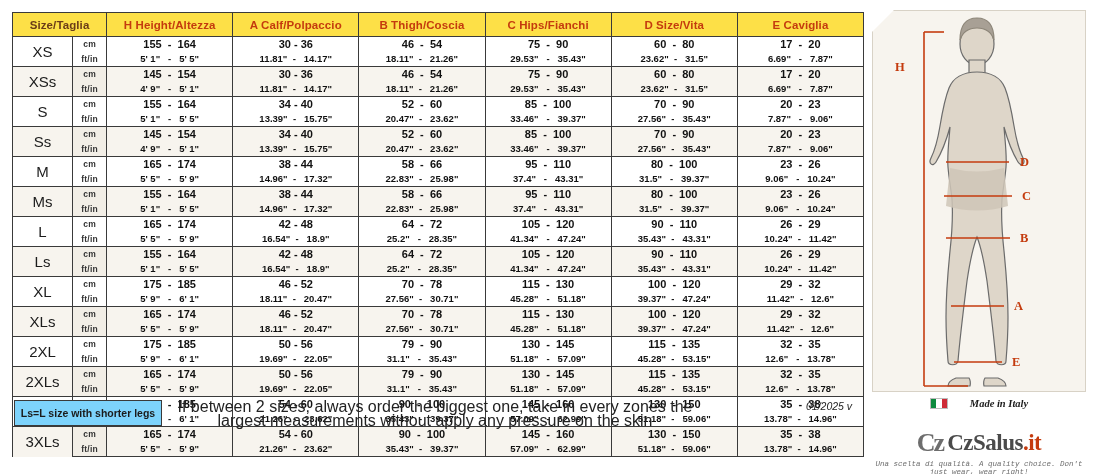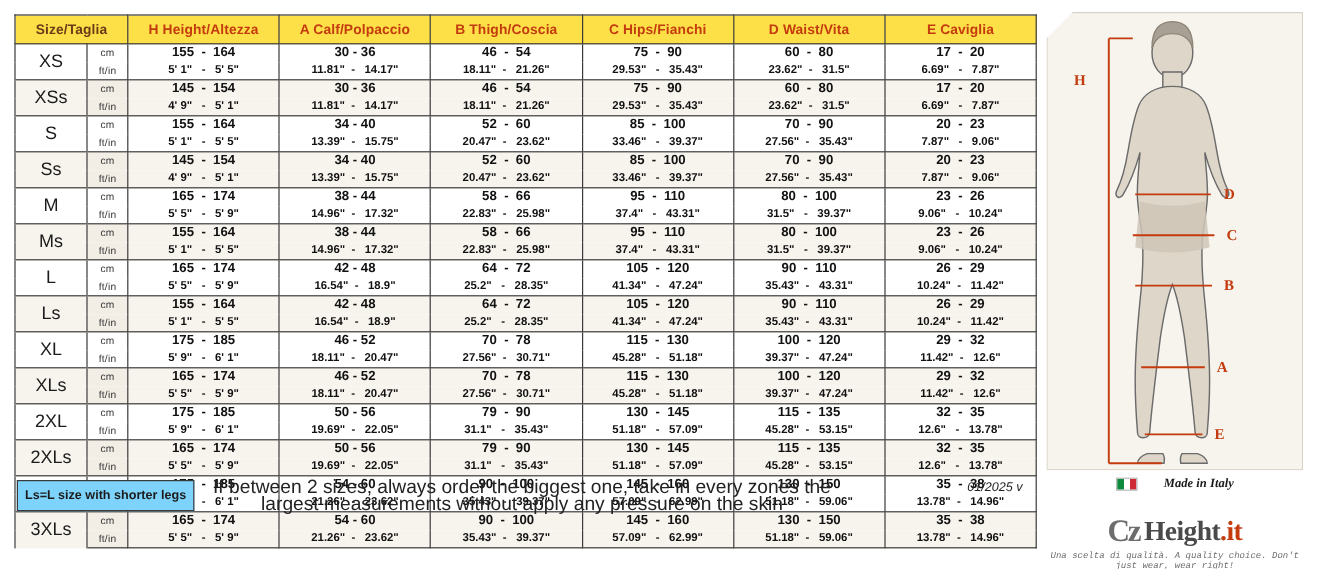--- a/index.html
+++ b/index.html
@@ -54,21 +54,21 @@
   tbody tr.ft-row td { border-top: none; }
 
   td.size-cell {
     font-weight: normal;
     font-size: 15px;
     color: #1b1b1b;
     background: #ffffff;
   }
   td.unit-cell {
     font-size: 8.5px;
-    font-weight: normal;
+    font-weight: bold;
     color: #333;
     background: #fbf8f2;
     letter-spacing: .2px;
   }
   td.val-cell {
     font-weight: bold;
     color: #111;
     white-space: pre;
   }
   tr.cm-row td.val-cell { font-size: 11px; }
@@ -185,21 +185,21 @@
           <col class="col-measure">
           <col class="col-measure">
       </colgroup>
       <thead>
         <tr>
           <th class="sz" colspan="2"><span>Size/Taglia</span></th>
           <th><span class="ltr">H</span> <span class="lbl">Height/Altezza</span></th>
           <th><span class="ltr">A</span> <span class="lbl">Calf/Polpaccio</span></th>
           <th><span class="ltr">B</span> <span class="lbl">Thigh/Coscia</span></th>
           <th><span class="ltr">C</span> <span class="lbl">Hips/Fianchi</span></th>
-          <th><span class="ltr">D</span> <span class="lbl">Waist/Vita</span></th>
+          <th><span class="ltr">D</span> <span class="lbl">Size/Vita</span></th>
           <th><span class="ltr">E</span> <span class="lbl">Caviglia</span></th>
         </tr>
       </thead>
       <tbody id="table-body">
           <tr class="cm-row band-a">
             <td class="size-cell" rowspan="2">XS</td>
             <td class="unit-cell">cm</td>
             <td class="val-cell">155  -  164</td>
             <td class="val-cell">30 - 36</td>
             <td class="val-cell">46  -  54</td>
@@ -548,18 +548,18 @@
     <div class="fig-letter" style="left:140px; top:345px;">E</div>
   </div>
 
   <div class="brand">
     <div class="made-in">
       <span class="flag"></span>
       <span>Made in Italy</span>
     </div>
     <div class="brand-row">
       <span class="cz-mark">Cz</span>
-      <span class="cz-name"><span>Height</span><span class="dotit">.it</span></span>
+      <span class="cz-name"><span>CzSalus</span><span class="dotit">.it</span></span>
     </div>
     <div class="tagline">Una scelta di qualità. A quality choice. Don't just wear, wear right!</div>
   </div>
 
 </div>
 
 </body></html>

